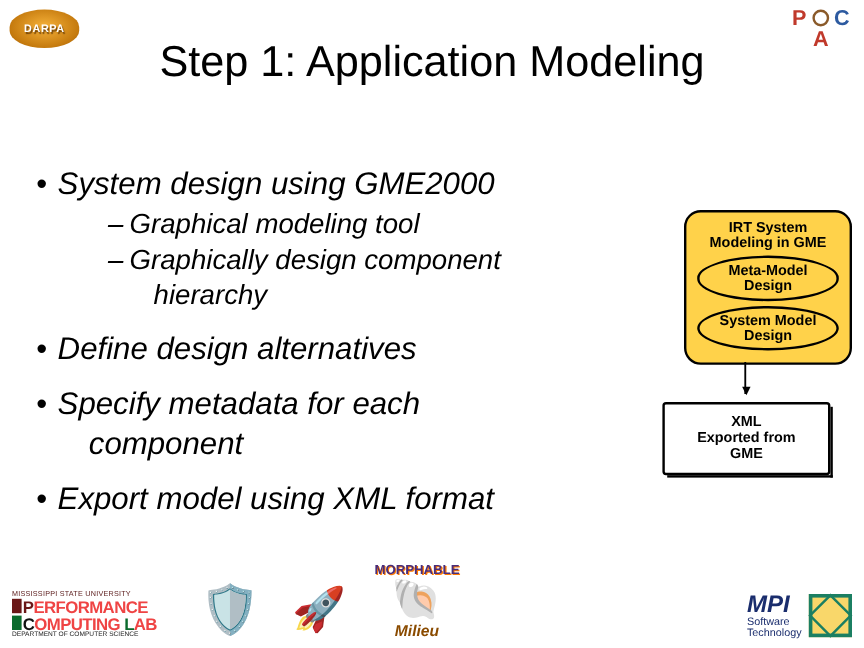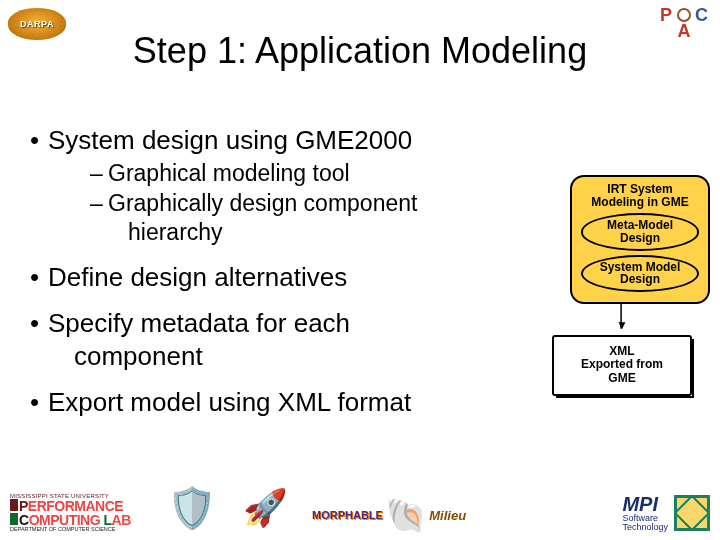--- a/index.html
+++ b/index.html
@@ -45,24 +45,25 @@
     position: relative; top:-2px;
   }
   .title {
     position: absolute;
     top: 30px; left: 0; right: 0;
     text-align: center;
     font-size: 36px;
   }
   .content {
     position: absolute;
-    top: 110px; left: 30px;
+    top: 123px; left: 30px;
     width: 500px;
     font-size: 26px;
     line-height: 1.25;
+    font-style: italic;
   }
   .b1 { margin-top: 14px; }
   .b1 .dot { display:inline-block; width:18px; }
   .sub {
     margin-left: 60px;
     font-size: 23px;
     margin-top: 2px;
   }
   .sub .dash { display:inline-block; width:18px; }
   .subcont { margin-left: 98px; font-size: 23px; }
@@ -152,21 +153,21 @@
   .perf-lab .pct .e { color:#ef4444;}
   .perf-lab .pct .c { color:#111;}
   .perf-lab .pct .l { color:#0a6b2d;}
   .perf-lab .dept { font-size:5.5px; color:#222; }
   .icon-box {
     width: 56px; height: 48px;
     display:flex; align-items:center; justify-content:center;
     font-size: 28px;
   }
   .morph {
-    display:flex; flex-direction:row; align-items:center;
+    display:flex; flex-direction:column; align-items:center;
     line-height:1; gap:2px;
   }
   .morph .m1 { font-size:11px; font-weight:bold; color:#4a2d7a;
     text-shadow: 1px 1px 0 #ff7a00; }
   .morph .m2 { font-size:13px; font-style:italic; font-weight:bold;
     color:#8a4b00; }
   .corn { font-size: 34px; }
   .mpi {
     margin-left: auto;
     display:flex; align-items:center; gap:6px;

